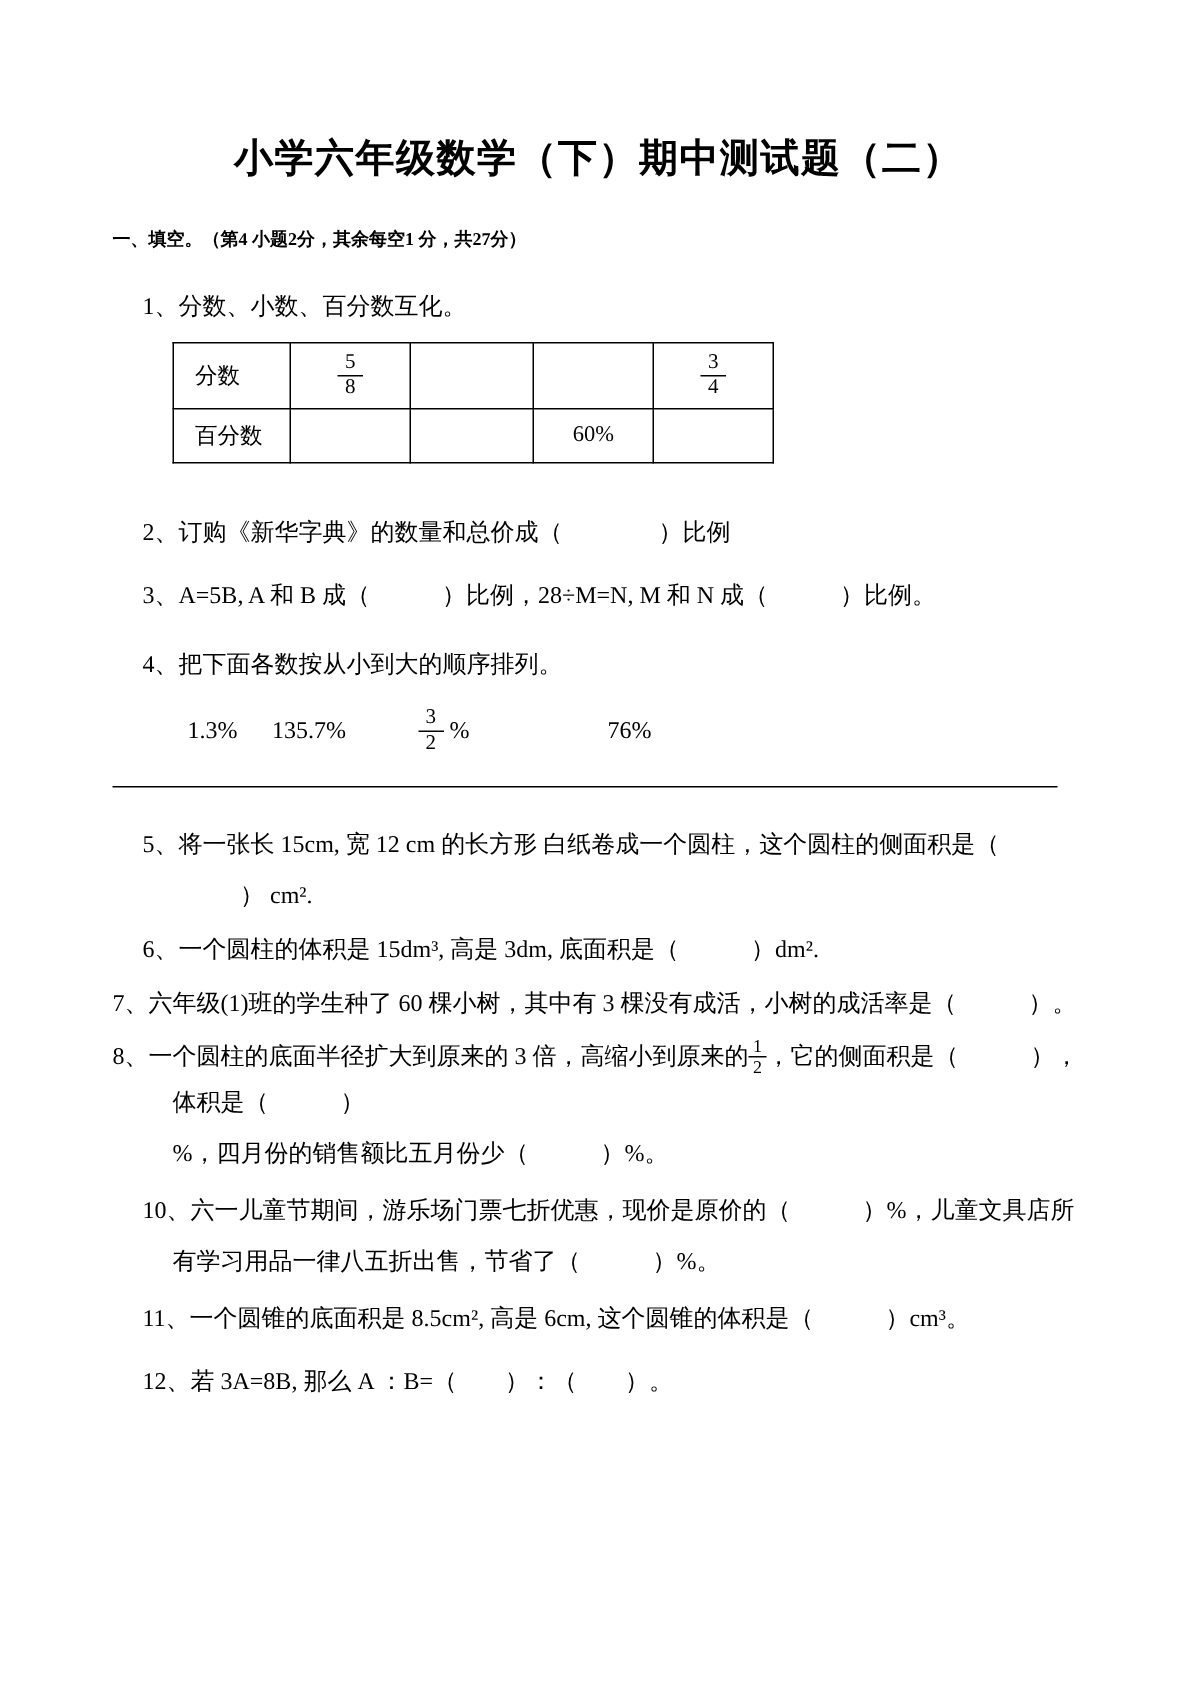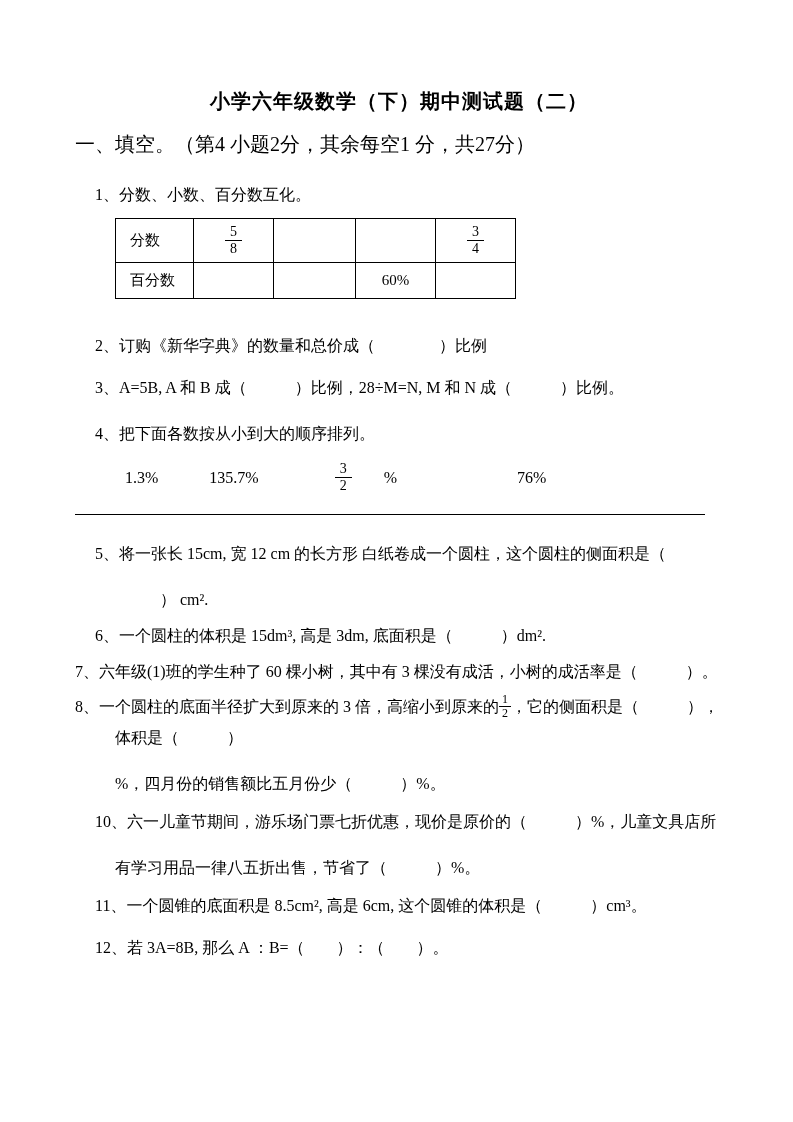--- a/index.html
+++ b/index.html
@@ -11,43 +11,43 @@
   }
   .page {
     position: relative;
     width: 793px; height: 1122px;
     padding: 88px 70px 0 75px;
     overflow: hidden;
     background: #fff;
   }
   .title {
     text-align: center;
-    font-size: 20px;
+    font-size: 26px;
     font-weight: bold;
     letter-spacing: 1px;
   }
   .section {
-    margin-top: 16px;
-    font-size: 20px;
-    font-weight: normal;
+    margin-top: 28px;
+    font-size: 12px;
+    font-weight: bold;
   }
   .q { font-size: 16px; line-height: 22px; }
   .ind-20 { margin-left: 20px; }
   .ind-40 { margin-left: 40px; }
   .ind-85 { margin-left: 85px; }
 
   
   .mt-30 { margin-top: 26px; }
   .mt-36 { margin-top: 36px; }
   .mt-28 { margin-top: 28px; }
   .mt-24 { margin-top: 24px; }
   .mt-20 { margin-top: 20px; }
   .mt-16 { margin-top: 16px; }
   .mt-14 { margin-top: 14px; }
-  .mt-12 { margin-top: 24px; }
+  .mt-12 { margin-top: 12px; }
   .mt-10 { margin-top: 10px; }
   .mt-6  { margin-top: 6px; }
 
   
   table.conv {
     margin-top: 12px;
     margin-left: 40px;
     border-collapse: collapse;
     table-layout: fixed;
     font-size: 15px;
@@ -75,21 +75,20 @@
   .frac-sm { font-size: 12px; line-height: 1.1; }
   .frac-sm .num, .frac-sm .den { padding: 0 3px; }
 
   
   .order-items {
     display: flex;
     align-items: center;
     margin-top: 16px;
     margin-left: 50px;
     font-size: 16px;
-    gap: 28px;
   }
   .order-items .gap-b { margin-left: 23px; }
   .order-items .gap-c { margin-left: 48px; }
   .order-items .gap-d { margin-left: 92px; }
   .order-items .pct-suffix { margin-left: 4px; }
 
   .answer-line {
     margin-top: 20px;
     width: 630px;
     border-top: 1px solid #000;

